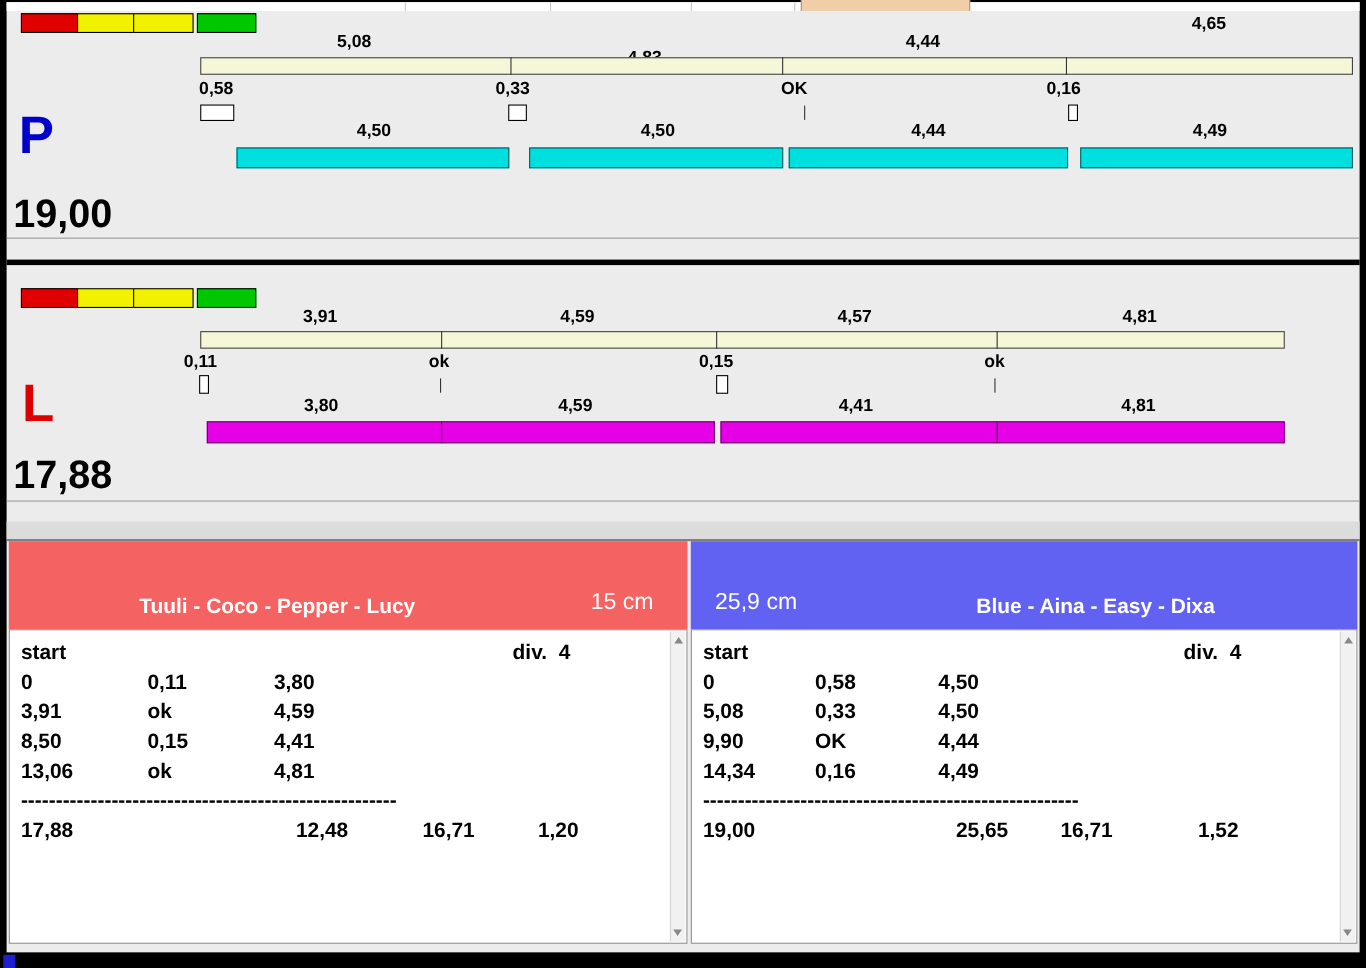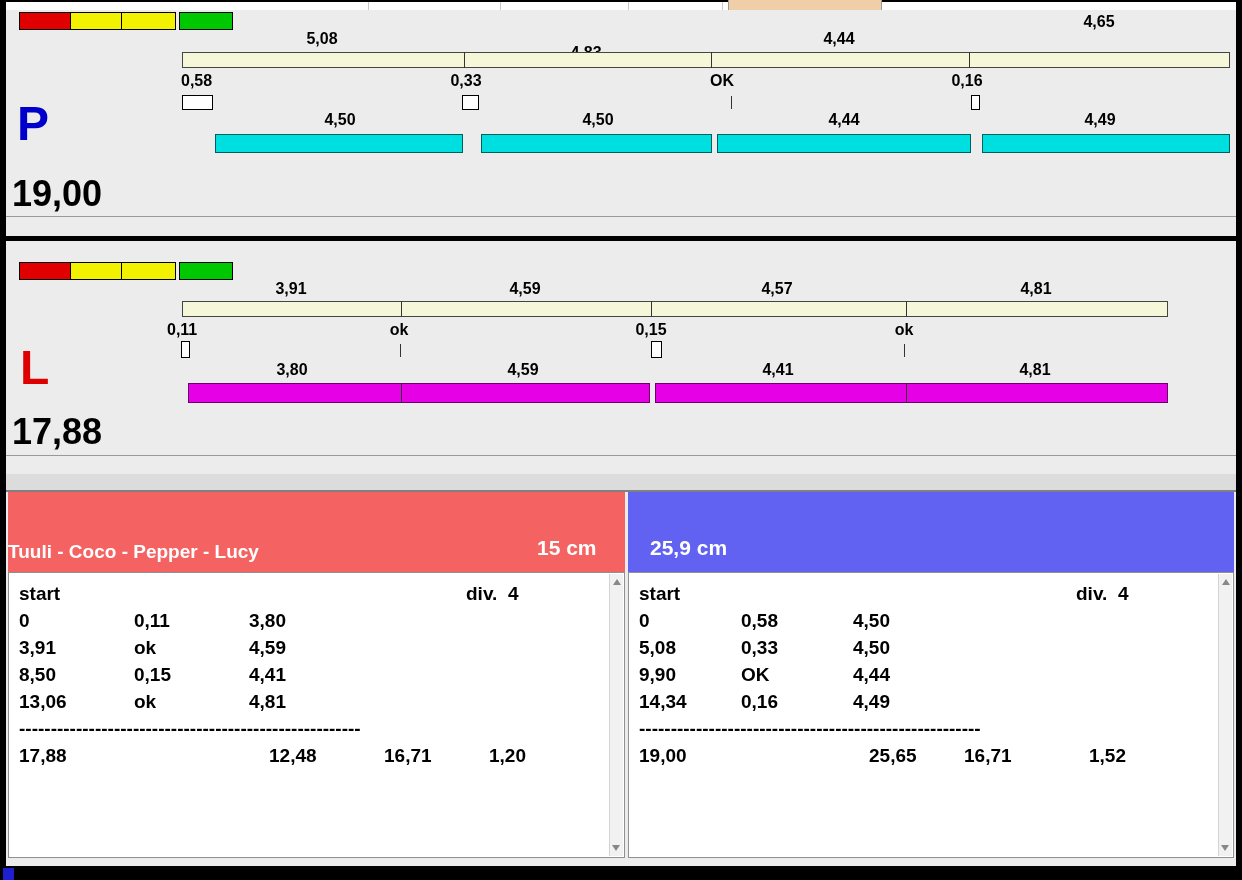--- a/index.html
+++ b/index.html
@@ -38,22 +38,22 @@
 
   .hline{position:absolute;height:1px;background:#999;}
   .sep-thick{position:absolute;left:6px;top:236px;width:1230px;height:5px;background:#000;}
   .splitter{position:absolute;left:6px;top:474px;width:1230px;height:16px;background:#dcdcdc;}
   .splitline{position:absolute;left:6px;top:490px;width:1230px;height:2px;background:#808080;}
 
   .team-header{position:absolute;top:492px;height:80px;}
   .red-header{left:8px;width:617px;background:#f56262;}
   .blue-header{left:628px;width:606px;background:#6161f2;}
   .team-title{position:absolute;top:8px;font-size:24px;font-weight:bold;text-align:center;color:#000;white-space:nowrap;}
-  .team-dogs{position:absolute;top:49px;font-size:19px;font-weight:bold;text-align:left;color:#fff;white-space:nowrap;}
-  .height-lbl{position:absolute;top:44px;font-size:21px;font-weight:bold;color:#fff;white-space:nowrap;text-align:center;}
+  .team-dogs{position:absolute;top:49px;font-size:19px;font-weight:bold;text-align:center;color:#fff;white-space:nowrap;}
+  .height-lbl{position:absolute;top:44px;font-size:21px;font-weight:normal;color:#fff;white-space:nowrap;text-align:center;}
   .timestamp{position:absolute;left:496px;top:494px;width:261px;height:29px;background:#fff;border:1px solid #777;box-sizing:border-box;font-size:21px;line-height:27px;text-align:center;white-space:nowrap;}
 
   .textarea{position:absolute;top:572px;height:286px;background:#fff;border:1px solid #909090;box-sizing:border-box;
             font-weight:bold;font-size:19px;line-height:27px;padding:7px 0 0 10px;overflow:hidden;}
   .ta-left{left:8px;width:617px;}
   .ta-right{left:628px;width:606px;}
   .trow{display:flex;white-space:pre;}
   .trow span{white-space:pre;}
   .c1{width:115px;} .c2{width:115px;}
   .rc1{width:102px;} .rc2{width:112px;}
@@ -180,20 +180,21 @@
 
   <div class="splitter"></div>
   <div class="splitline"></div>
 
   <div class="team-header red-header">
     <div class="team-dogs" style="left:0;width:488px">Tuuli - Coco - Pepper - Lucy</div>
     <div class="height-lbl" style="left:529px">15 cm</div>
   </div>
 
   <div class="team-header blue-header">
+    <div class="team-dogs" style="left:130px;width:476px">Blue - Aina - Easy - Dixa</div>
     <div class="height-lbl" style="left:22px">25,9 cm</div>
   </div>
 
 
   <div class="textarea ta-left">
     <span class="division div-left">div.  4</span>
     <div class="trow"><span>start</span></div>
     <div class="trow">
       <span class="c1">0</span>
       <span class="c2">0,11</span>

